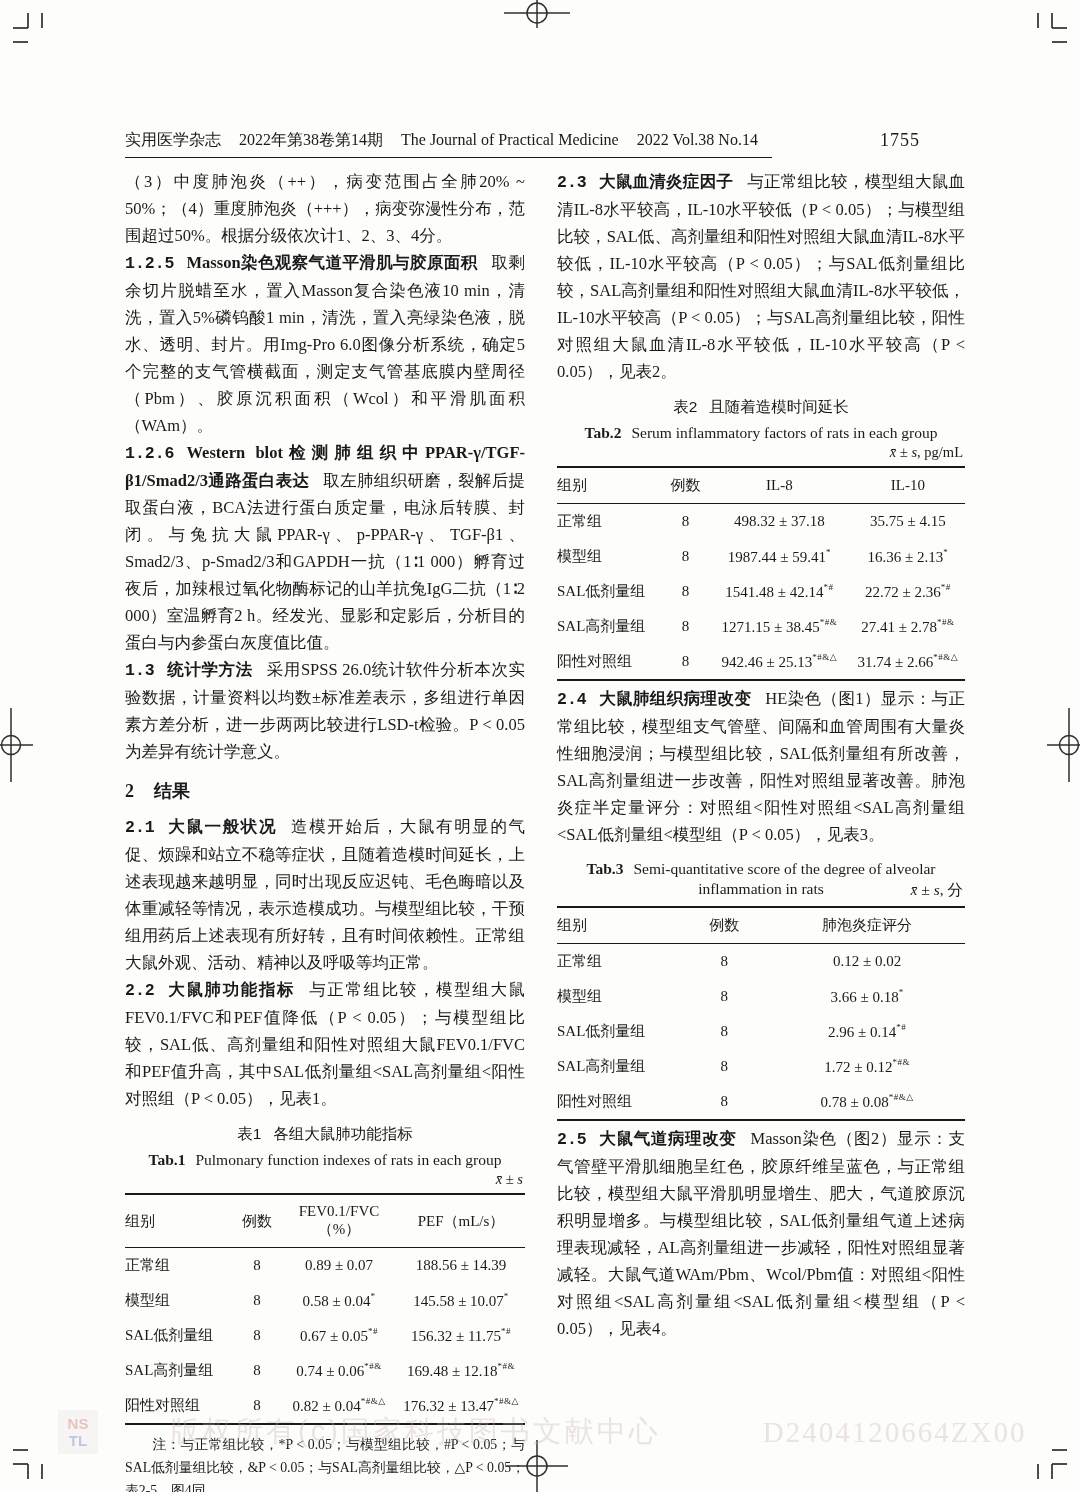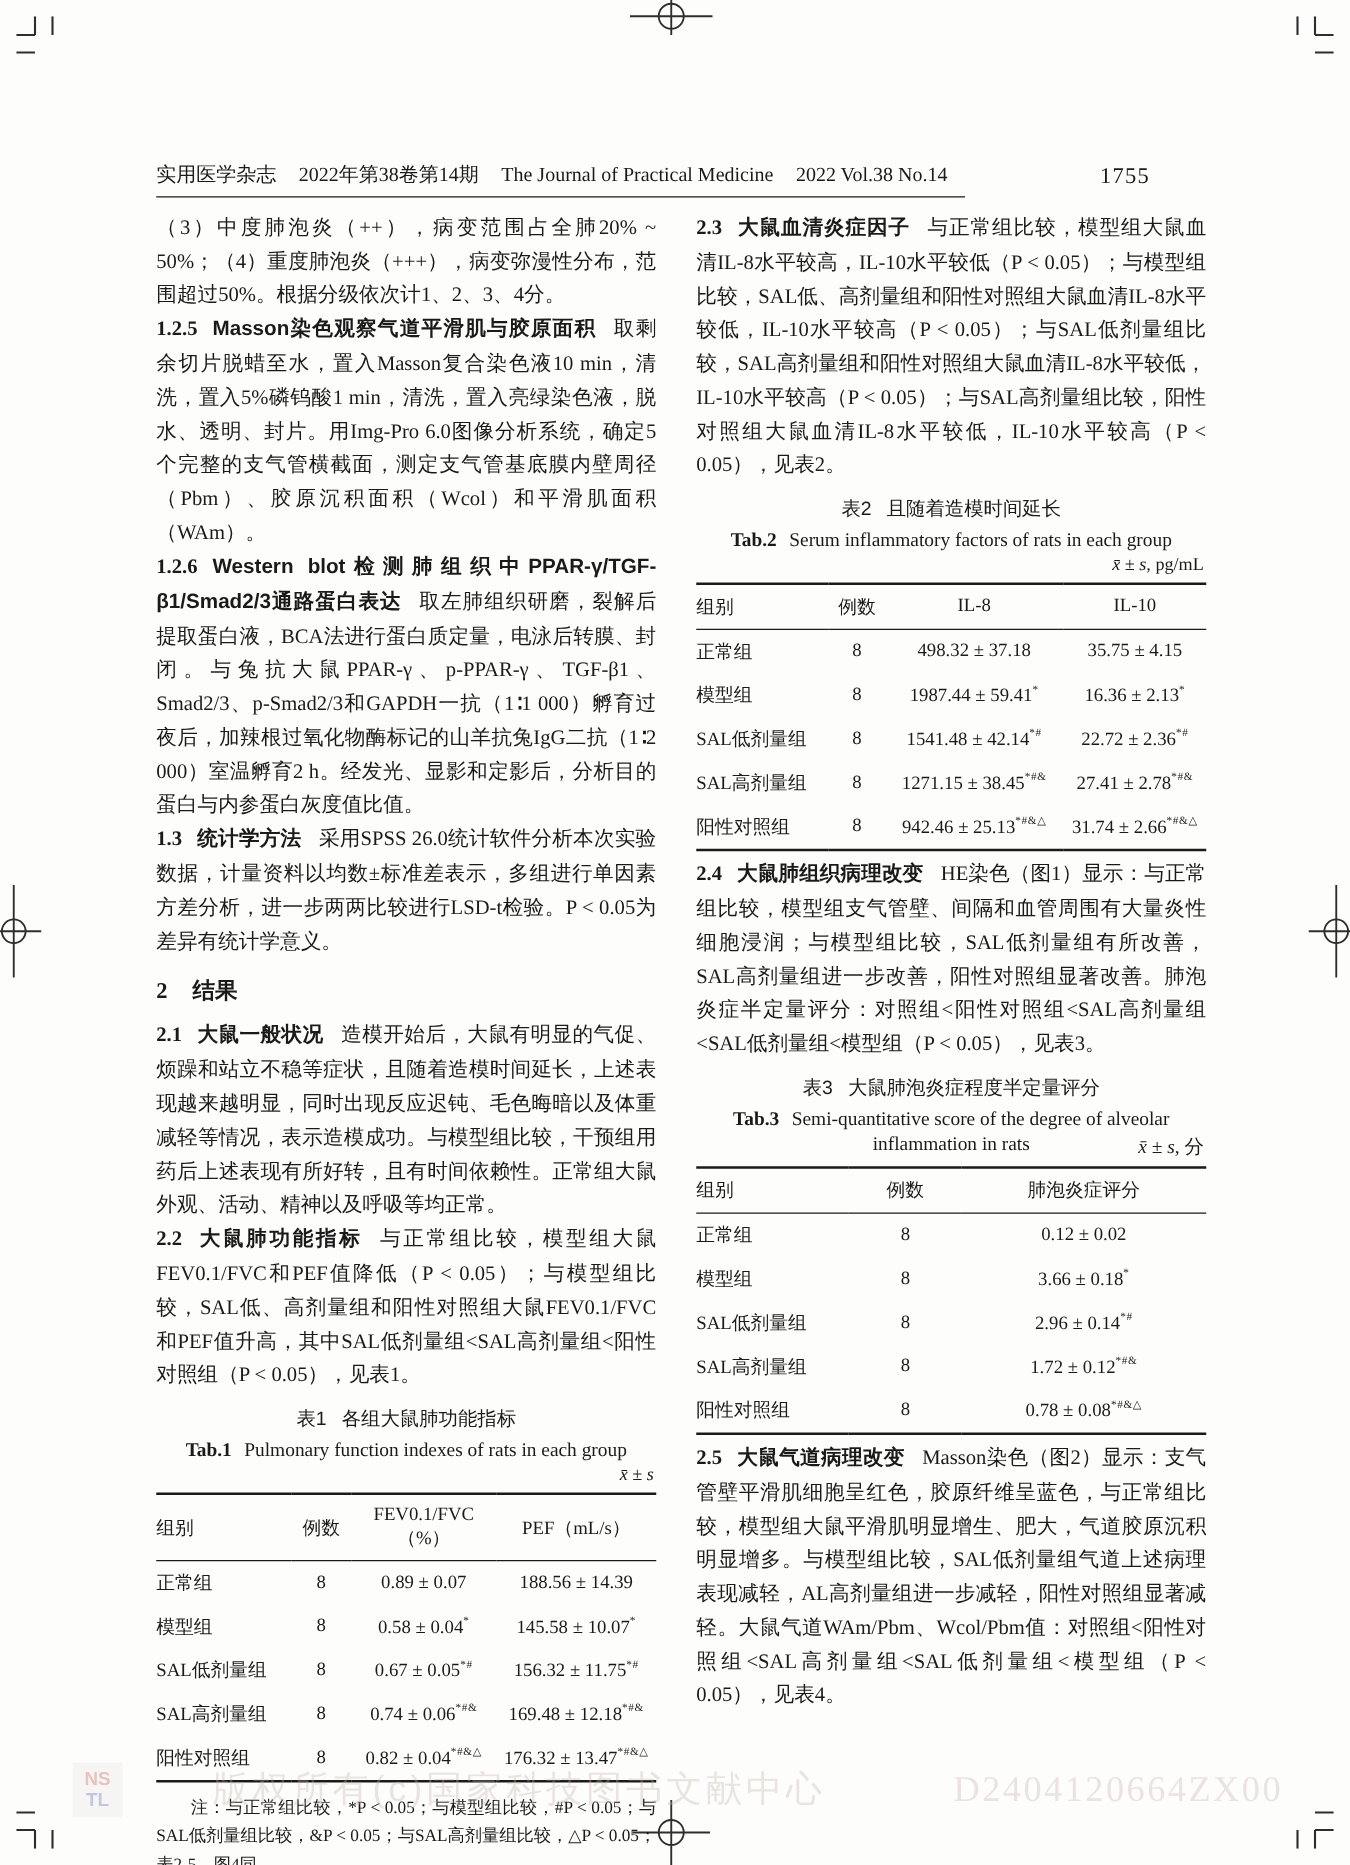--- a/index.html
+++ b/index.html
@@ -8,22 +8,22 @@
   
   .page-header{position:absolute;left:125px;top:130px;width:795px;}
   .journal-info{display:inline-block;font-size:16px;padding-bottom:6px;border-bottom:1.6px solid #1a1a1a;}
   .journal-info span{margin-right:14px;}
   .page-number{position:absolute;right:0;top:0;font-size:18px;letter-spacing:1px;}
   
   .col{position:absolute;top:168px;}
   .col-left{left:125px;width:400px;}
   .col-right{left:557px;width:408px;}
   .body-text{font-size:16.5px;line-height:27px;text-align:justify;text-justify:inter-character;}
-  .sec-num{font-weight:bold;margin-right:12px;font-family:Liberation Serif, serif;}
-  .sec-title{font-weight:bold;margin-right:14px;font-family:Liberation Sans, sans-serif;}
+  .sec-num{font-weight:bold;margin-right:12px;font-family:Liberation Mono, monospace;}
+  .sec-title{font-weight:bold;margin-right:14px;font-family:Liberation Serif, serif;}
   .big-heading{font-size:18px;font-weight:bold;font-family:"Liberation Sans","DejaVu Sans",sans-serif;
                margin:14px 0 10px 0;}
   .big-heading .h-num{margin-right:20px;font-family:"Liberation Serif","DejaVu Serif",serif;}
   
   .tbl-block{margin:12px 0 4px 0;}
   .cap-cn{text-align:center;font-size:15.5px;margin-bottom:6px;}
   .cap-cn .cap-label{font-weight:normal;font-family:"Liberation Sans","DejaVu Sans",sans-serif;margin-right:12px;}
   .cap-en{text-align:center;font-size:15.5px;margin-bottom:2px;}
   .cap-en .cap-label{font-weight:bold;margin-right:10px;}
   .cap-en2{position:relative;font-size:15.5px;margin-bottom:4px;height:22px;}
@@ -242,21 +242,20 @@
               <td class="al-left"><span>阳性对照组</span></td>
               <td class="al-center"><span>8</span></td>
               <td class="al-center"><span>942.46 ± 25.13</span><sup class="mark">*#&amp;△</sup></td>
               <td class="al-center"><span>31.74 ± 2.66</span><sup class="mark">*#&amp;△</sup></td>
             </tr>
           </tbody>
         </table>
       </div>
       <div class="body-text"><span class="sec-num">2.4</span><span class="sec-title">大鼠肺组织病理改变</span><span>HE染色（图1）显示：与正常组比较，模型组支气管壁、间隔和血管周围有大量炎性细胞浸润；与模型组比较，SAL低剂量组有所改善，SAL高剂量组进一步改善，阳性对照组显著改善。肺泡炎症半定量评分：对照组&lt;阳性对照组&lt;SAL高剂量组&lt;SAL低剂量组&lt;模型组（P &lt; 0.05），见表3。</span></div>
       <div class="tbl-block">
-        <div class="cap-cn"><span class="cap-label">表3</span><span>大鼠肺泡炎症程度半定量评分</span></div>
         <div class="cap-en"><span class="cap-label">Tab.3</span><span>Semi-quantitative score of the degree of alveolar</span></div>
         <div class="cap-en2">
           <span class="cap-en2-text">inflammation in rats</span>
           <span style="position: absolute; right: 2px; top: 0px;"><span class="unit-sym">x̄ ± s</span><span>, 分</span></span>
         </div>
         <table class="data-table">
           <colgroup>
             <col style="width: 30%;">
             <col style="width: 22%;">
             <col style="width: 48%;">

